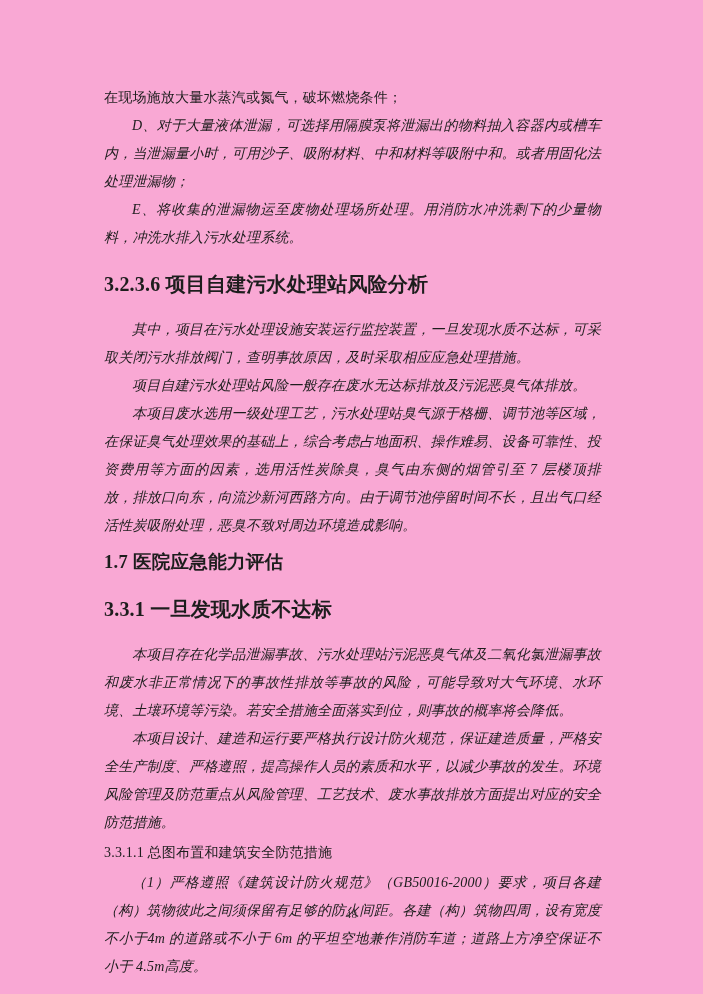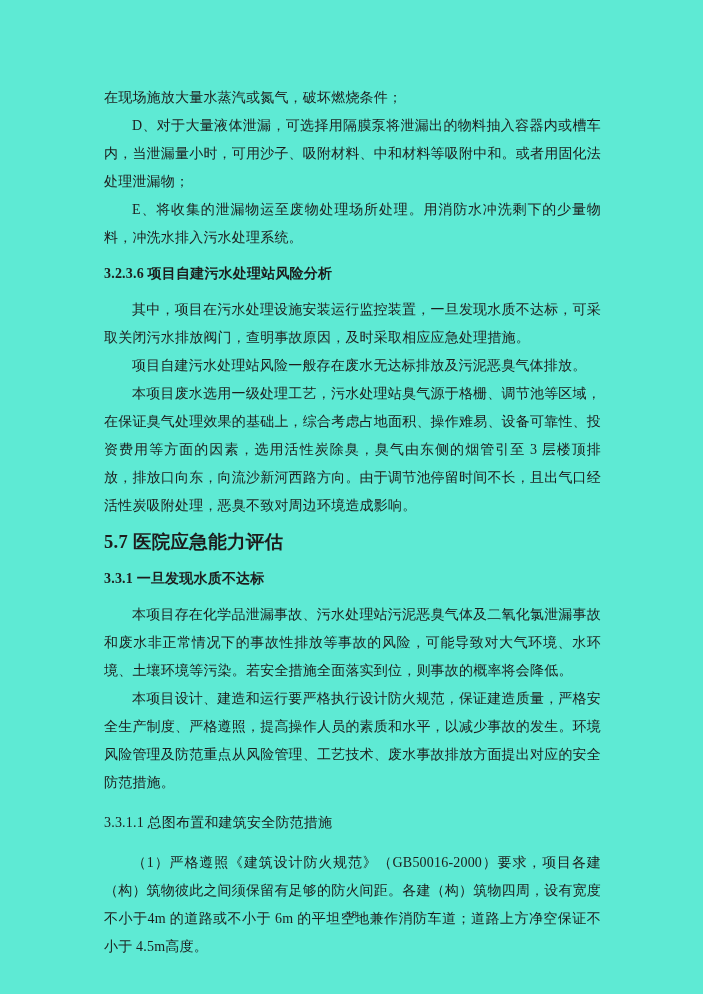--- a/index.html
+++ b/index.html
@@ -5,21 +5,21 @@
   html, body {
     margin: 0;
     padding: 0;
     background: #fbfbfb;
   }
   .page {
     position: relative;
     width: 703px;
     height: 994px;
     margin: 0 auto;
-    background: #5eead4;
+    background: #f9a8d4;
     color: #1d1d1d;
     font-family: "Liberation Serif", "DejaVu Serif", serif;
     overflow: hidden;
     box-sizing: border-box;
   }
   .content {
     position: absolute;
     top: 84px;
     left: 104px;
     width: 497px;
@@ -27,40 +27,41 @@
   .para {
     font-size: 14px;
     line-height: 28px;
     text-align: justify;
     text-justify: inter-ideograph;
     margin: 0;
     letter-spacing: 0.2px;
   }
   .indent {
     text-indent: 2em;
+    font-style: italic;
   }
   .h2 {
     font-size: 18.5px;
     font-weight: bold;
     line-height: 30px;
     margin: 7px 0 5px 0;
     letter-spacing: 0.3px;
   }
   .h3 {
-    font-size: 14px;
+    font-size: 20px;
     font-weight: bold;
     line-height: 28px;
-    margin: 8px 0;
+    margin: 18px 0;
     letter-spacing: 0.2px;
   }
   .h4 {
     font-size: 14px;
     font-weight: normal;
     line-height: 28px;
-    margin: 12px 0;
+    margin: 2px 0;
     letter-spacing: 0.2px;
   }
   .footer {
     position: absolute;
     top: 908px;
     left: 0;
     width: 100%;
     text-align: center;
     font-size: 11px;
     color: #2a2a2a;
@@ -72,22 +73,22 @@
 
 <div class="page">
   <main class="content">
 
   <div class="para">在现场施放大量水蒸汽或氮气，破坏燃烧条件；</div>
       <div class="para indent">D、对于大量液体泄漏，可选择用隔膜泵将泄漏出的物料抽入容器内或槽车内，当泄漏量小时，可用沙子、吸附材料、中和材料等吸附中和。或者用固化法处理泄漏物；</div>
       <div class="para indent">E、将收集的泄漏物运至废物处理场所处理。用消防水冲洗剩下的少量物料，冲洗水排入污水处理系统。</div>
       <div class="h3">3.2.3.6 项目自建污水处理站风险分析</div>
       <div class="para indent">其中，项目在污水处理设施安装运行监控装置，一旦发现水质不达标，可采取关闭污水排放阀门，查明事故原因，及时采取相应应急处理措施。</div>
       <div class="para indent">项目自建污水处理站风险一般存在废水无达标排放及污泥恶臭气体排放。</div>
-      <div class="para indent">本项目废水选用一级处理工艺，污水处理站臭气源于格栅、调节池等区域，在保证臭气处理效果的基础上，综合考虑占地面积、操作难易、设备可靠性、投资费用等方面的因素，选用活性炭除臭，臭气由东侧的烟管引至 3 层楼顶排放，排放口向东，向流沙新河西路方向。由于调节池停留时间不长，且出气口经活性炭吸附处理，恶臭不致对周边环境造成影响。</div>
-      <div class="h2">5.7 医院应急能力评估</div>
+      <div class="para indent">本项目废水选用一级处理工艺，污水处理站臭气源于格栅、调节池等区域，在保证臭气处理效果的基础上，综合考虑占地面积、操作难易、设备可靠性、投资费用等方面的因素，选用活性炭除臭，臭气由东侧的烟管引至 7 层楼顶排放，排放口向东，向流沙新河西路方向。由于调节池停留时间不长，且出气口经活性炭吸附处理，恶臭不致对周边环境造成影响。</div>
+      <div class="h2">1.7 医院应急能力评估</div>
       <div class="h3">3.3.1 一旦发现水质不达标</div>
       <div class="para indent">本项目存在化学品泄漏事故、污水处理站污泥恶臭气体及二氧化氯泄漏事故和废水非正常情况下的事故性排放等事故的风险，可能导致对大气环境、水环境、土壤环境等污染。若安全措施全面落实到位，则事故的概率将会降低。</div>
       <div class="para indent">本项目设计、建造和运行要严格执行设计防火规范，保证建造质量，严格安全生产制度、严格遵照，提高操作人员的素质和水平，以减少事故的发生。环境风险管理及防范重点从风险管理、工艺技术、废水事故排放方面提出对应的安全防范措施。</div>
       <div class="h4">3.3.1.1 总图布置和建筑安全防范措施</div>
       <div class="para indent">（1）严格遵照《建筑设计防火规范》（GB50016-2000）要求，项目各建（构）筑物彼此之间须保留有足够的防火间距。各建（构）筑物四周，设有宽度不小于4m 的道路或不小于 6m 的平坦空地兼作消防车道；道路上方净空保证不小于 4.5m高度。</div>
     </main>
   <div class="footer">
     <span>48</span>
   </div>
 </div>

